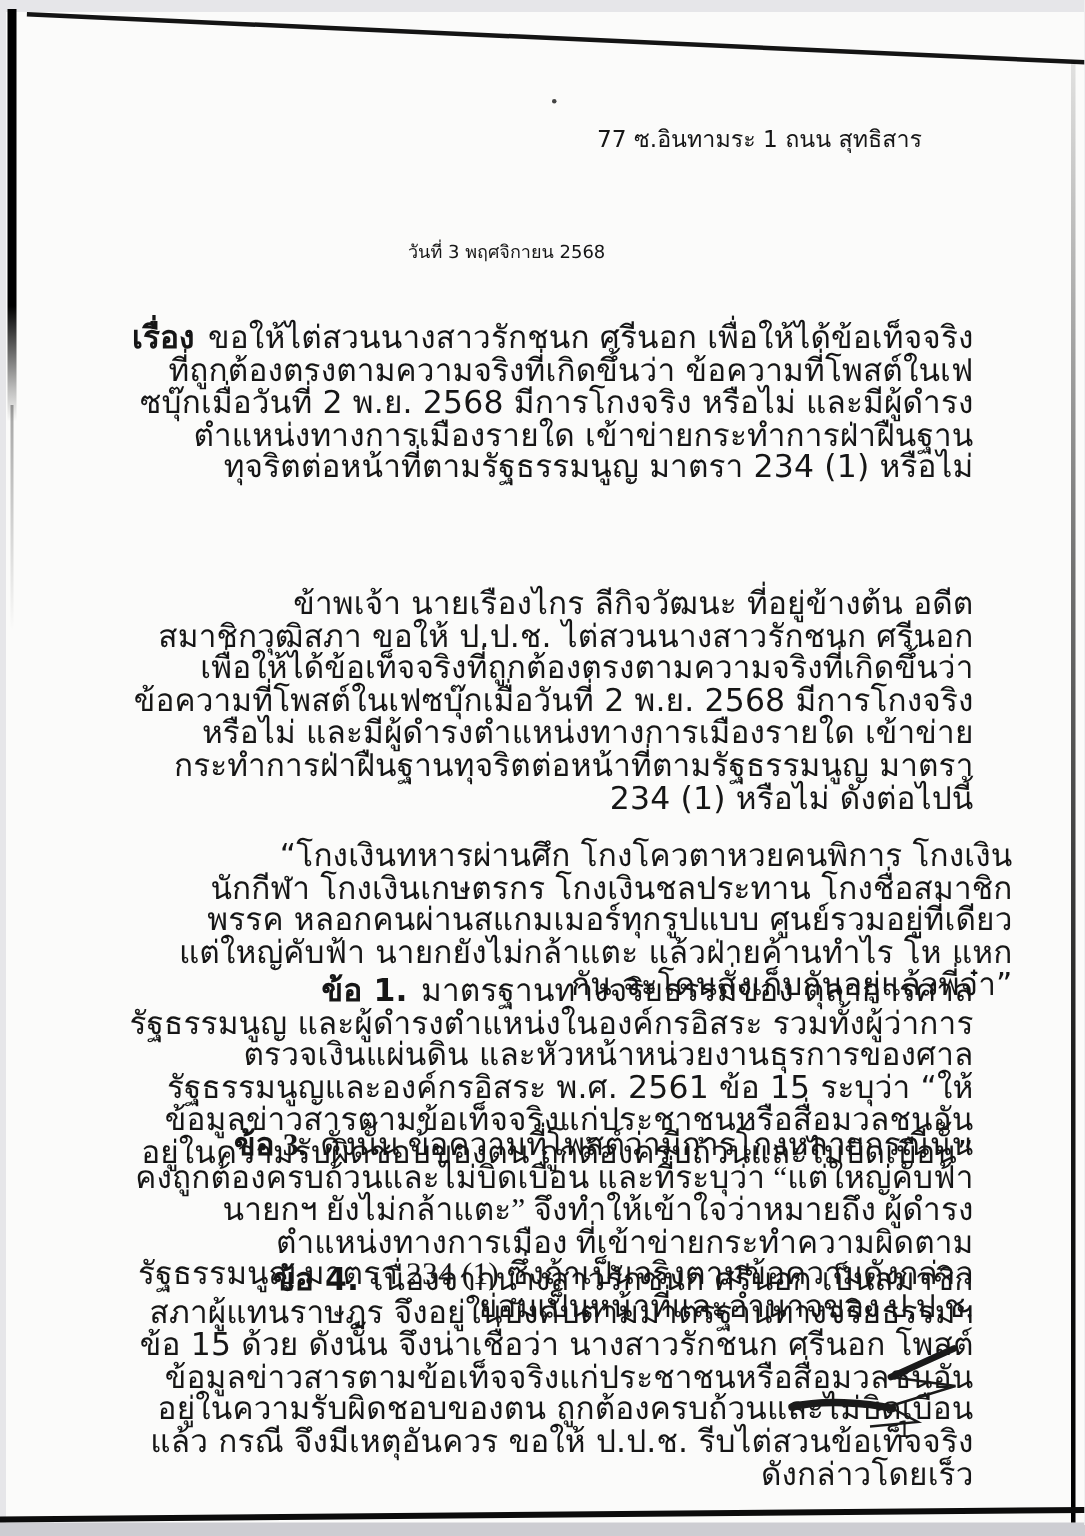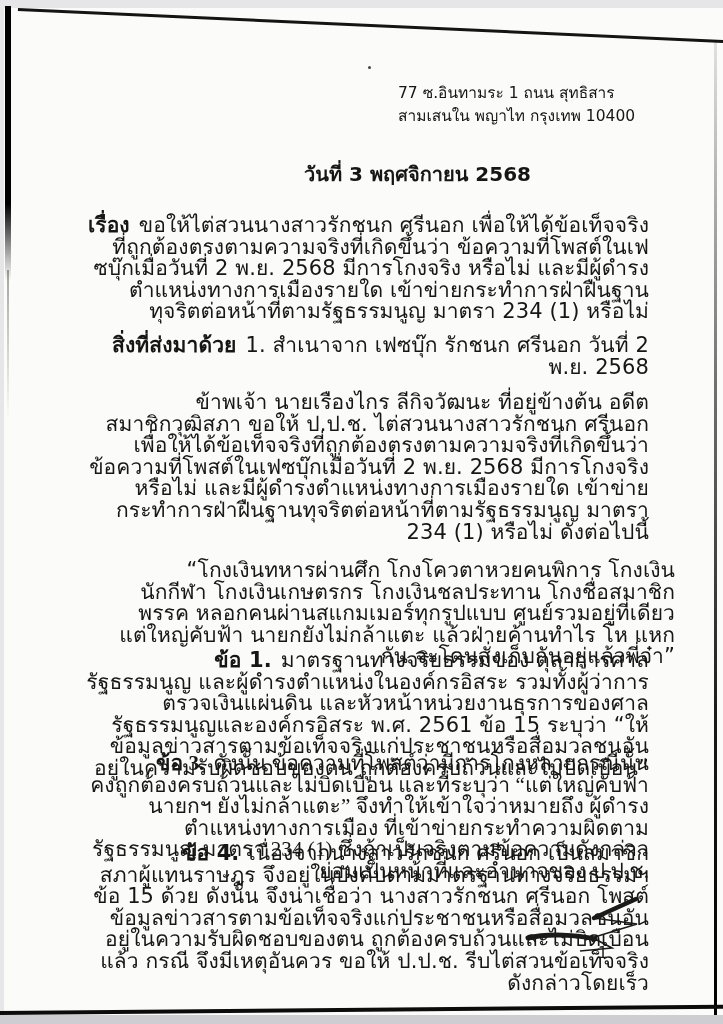--- a/index.html
+++ b/index.html
@@ -41,54 +41,50 @@
   
   .para {
     position:absolute; left:85px; width:564px;
     font-size:21px; line-height:21.6px;
     letter-spacing:0.1px;
     text-align:right;
   }
   .indent { text-indent:65px; }
   .lbl { font-weight:bold; margin-right:9px; }
   .address { position:absolute; left:398px; top:82px; font-size:15.5px; line-height:23px; }
-  .date { position:absolute; left:272px; top:158px; font-size:20px; font-weight:bold;margin-left:32px; }
+  .date { position:absolute; left:272px; top:158px; font-size:12px; font-weight:normal; }
   .page-number { position:absolute; left:598px; top:944px; font-size:15px; }
   .signature { position:absolute; left:522px; top:893px; }
 </style>
 </head>
 <body>
 
 <div class="scan">
 
   <div class="outer-top"></div>
   <div class="outer-left"></div>
   <div class="outer-bottom"></div>
   <div class="edge-top"></div>
   <div class="edge-left"></div>
   <div class="edge-left-faint"></div>
   <div class="edge-right"></div>
   <div class="edge-bottom"></div>
   <div class="speck"></div>
 
   <div class="address">
     <div>77 ซ.อินทามระ 1 ถนน สุทธิสาร</div>
-    <div>สามเสนใน พญาไท กรุงเทพ 10400</div>
   </div>
 
   <div class="date">วันที่ 3 พฤศจิกายน 2568</div>
 
   <div class="para" style="top:215px;">
     <b class="lbl">เรื่อง</b><span>ขอให้ไต่สวนนางสาวรักชนก ศรีนอก เพื่อให้ได้ข้อเท็จจริงที่ถูกต้องตรงตามความจริงที่เกิดขึ้นว่า ข้อความที่โพสต์ในเฟซบุ๊กเมื่อวันที่ 2 พ.ย. 2568 มีการโกงจริง หรือไม่ และมีผู้ดำรงตำแหน่งทางการเมืองรายใด เข้าข่ายกระทำการฝ่าฝืนฐานทุจริตต่อหน้าที่ตามรัฐธรรมนูญ มาตรา 234 (1) หรือไม่</span>
   </div>
 
 
-  <div class="para" style="top:335px;">
-    <b class="lbl">สิ่งที่ส่งมาด้วย</b><span>1. สำเนาจาก เฟซบุ๊ก รักชนก ศรีนอก วันที่ 2 พ.ย. 2568</span>
-  </div>
 
   <div class="para indent" style="top:392px;">
     <span>ข้าพเจ้า นายเรืองไกร ลีกิจวัฒนะ ที่อยู่ข้างต้น อดีตสมาชิกวุฒิสภา ขอให้ ป.ป.ช. ไต่สวนนางสาวรักชนก ศรีนอก เพื่อให้ได้ข้อเท็จจริงที่ถูกต้องตรงตามความจริงที่เกิดขึ้นว่า ข้อความที่โพสต์ในเฟซบุ๊กเมื่อวันที่ 2 พ.ย. 2568 มีการโกงจริงหรือไม่ และมีผู้ดำรงตำแหน่งทางการเมืองรายใด เข้าข่ายกระทำการฝ่าฝืนฐานทุจริตต่อหน้าที่ตามรัฐธรรมนูญ มาตรา 234 (1) หรือไม่ ดังต่อไปนี้</span>
   </div>
 
 
   <div class="para indent" style="top:560px;margin-left:26px;">
     <span>“โกงเงินทหารผ่านศึก โกงโควตาหวยคนพิการ โกงเงินนักกีฬา โกงเงินเกษตรกร โกงเงินชลประทาน โกงชื่อสมาชิกพรรค หลอกคนผ่านสแกมเมอร์ทุกรูปแบบ ศูนย์รวมอยู่ที่เดียว แต่ใหญ่คับฟ้า นายกยังไม่กล้าแตะ แล้วฝ่ายค้านทำไร โห แหกกัน จะโดนสั่งเก็บกันอยู่แล้วพี่จ๋า”</span>
   </div>
 

